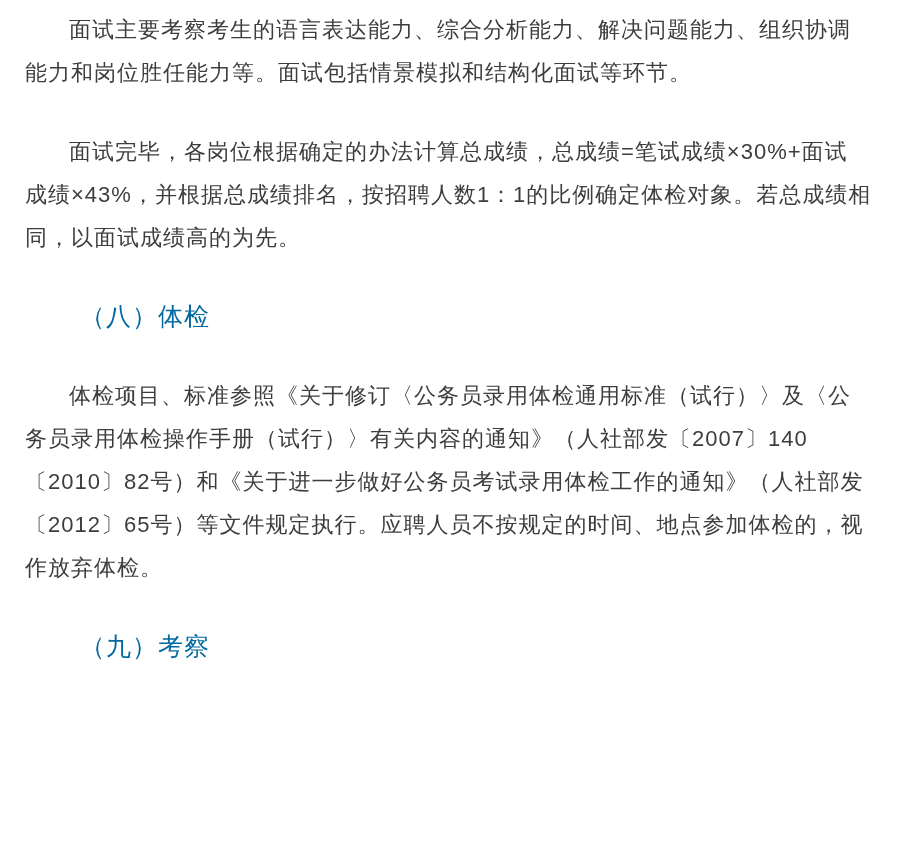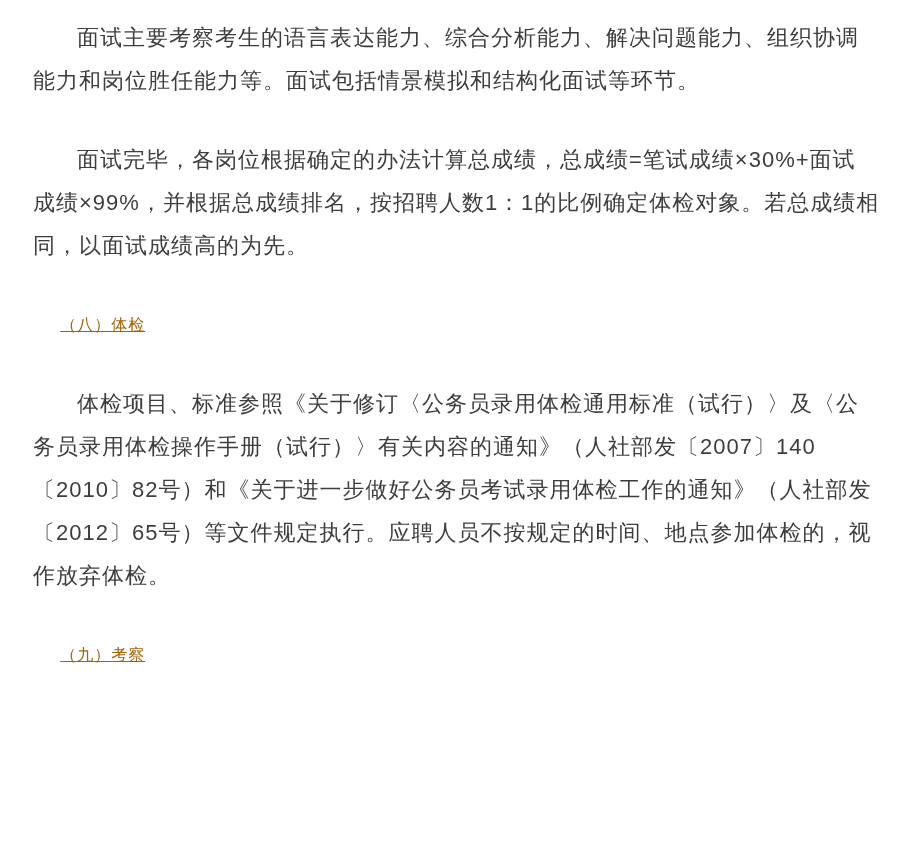--- a/index.html
+++ b/index.html
@@ -25,47 +25,46 @@
     font-size: 22px;
     line-height: 43px;
     letter-spacing: 1px;
     white-space: nowrap;
     color: #3d3d3d;
   }
   .indent {
     text-indent: 2em;
   }
   .heading {
-    font-size: 16px;
+    font-size: 25px;
     line-height: 43px;
     letter-spacing: 1px;
     text-indent: 2.2em;
-    color: #a16207;
+    color: #0369a1;
     font-weight: normal;
     margin: 0;
-    text-decoration: underline;
   }
-  .block { margin: 8px; }
+  .block { margin: 0; }
   .sp     { margin-top: 36px; }
   .sp-lg  { margin-top: 44px; }
   .sp-sm  { margin-top: 21px; }
 </style>
 </head>
 <body>
 
 <div class="page">
 
   <div class="block">
     <div class="line indent">面试主要考察考生的语言表达能力、综合分析能力、解决问题能力、组织协调</div>
     <div class="line">能力和岗位胜任能力等。面试包括情景模拟和结构化面试等环节。</div>
   </div>
 
   <div class="block sp">
     <div class="line indent">面试完毕，各岗位根据确定的办法计算总成绩，总成绩=笔试成绩×30%+面试</div>
-    <div class="line">成绩×99%，并根据总成绩排名，按招聘人数1：1的比例确定体检对象。若总成绩相</div>
+    <div class="line">成绩×43%，并根据总成绩排名，按招聘人数1：1的比例确定体检对象。若总成绩相</div>
     <div class="line">同，以面试成绩高的为先。</div>
   </div>
 
   <div class="heading sp">（八）体检</div>
 
   <div class="block sp">
     <div class="line indent">体检项目、标准参照《关于修订〈公务员录用体检通用标准（试行）〉及〈公</div>
     <div class="line">务员录用体检操作手册（试行）〉有关内容的通知》（人社部发〔2007〕140</div>
     <div class="line">〔2010〕82号）和《关于进一步做好公务员考试录用体检工作的通知》（人社部发</div>
     <div class="line">〔2012〕65号）等文件规定执行。应聘人员不按规定的时间、地点参加体检的，视</div>

